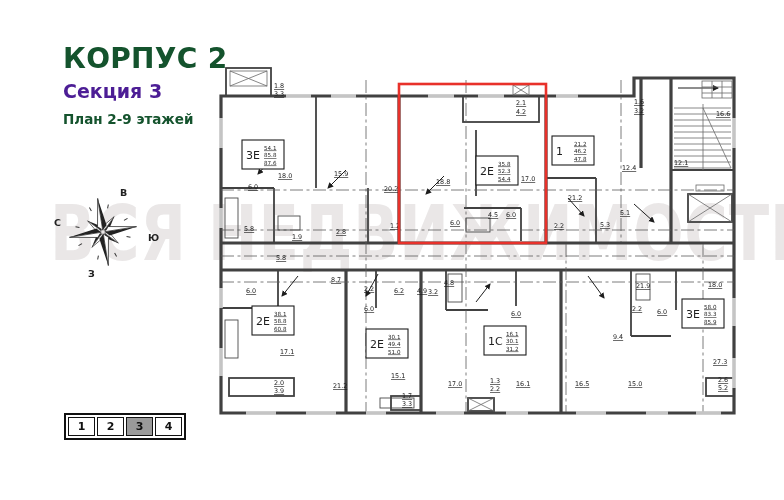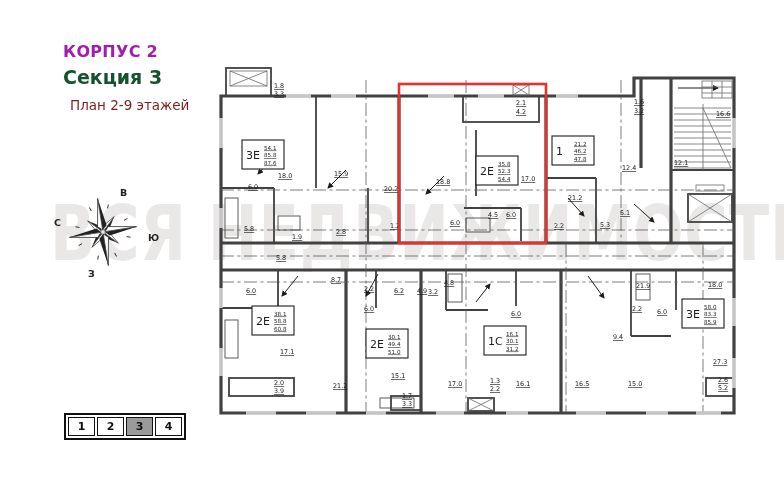--- a/index.html
+++ b/index.html
@@ -1,22 +1,22 @@
 <!DOCTYPE html>
 <html><head>
 <meta charset="utf-8">
 <style>
   html,body{margin:0;padding:0;}
   body{width:784px;height:500px;background:#ffffff;font-family:"DejaVu Sans",sans-serif;overflow:hidden;position:relative;}
   .stage{position:absolute;inset:0;width:784px;height:500px;background:#fff;}
 
   .title-block{position:absolute;left:63px;top:42px;}
-  .title-main{font-size:16px;font-weight:800;color:#a21caf;letter-spacing:.3px;}
-  .title-section{font-size:19px;font-weight:700;color:#14532d;margin-top:5px;}
-  .title-plan{font-size:13.5px;font-weight:400;color:#7f1d1d;margin-top:9px;margin-left:7px;}
+  .title-main{font-size:28px;font-weight:800;color:#14532d;letter-spacing:.3px;}
+  .title-section{font-size:19px;font-weight:700;color:#4c1d95;margin-top:5px;}
+  .title-plan{font-size:13.5px;font-weight:700;color:#14532d;margin-top:9px;}
 
   .watermark{position:absolute;left:50px;top:196px;font-size:76px;font-weight:700;
     color:#d9d4d4;opacity:.55;white-space:nowrap;line-height:1;
     transform:scaleX(.78);transform-origin:left top;letter-spacing:1px;z-index:1;}
 
   .compass{position:absolute;left:48px;top:183px;width:112px;height:96px;z-index:2;}
   .compass text{font-size:9.5px;font-weight:600;fill:#222;font-family:"DejaVu Sans",sans-serif;}
 
   .plan-wrap{position:absolute;left:216px;top:58px;width:525px;height:360px;z-index:2;}
   svg .wall{stroke:#414141;fill:none;}

